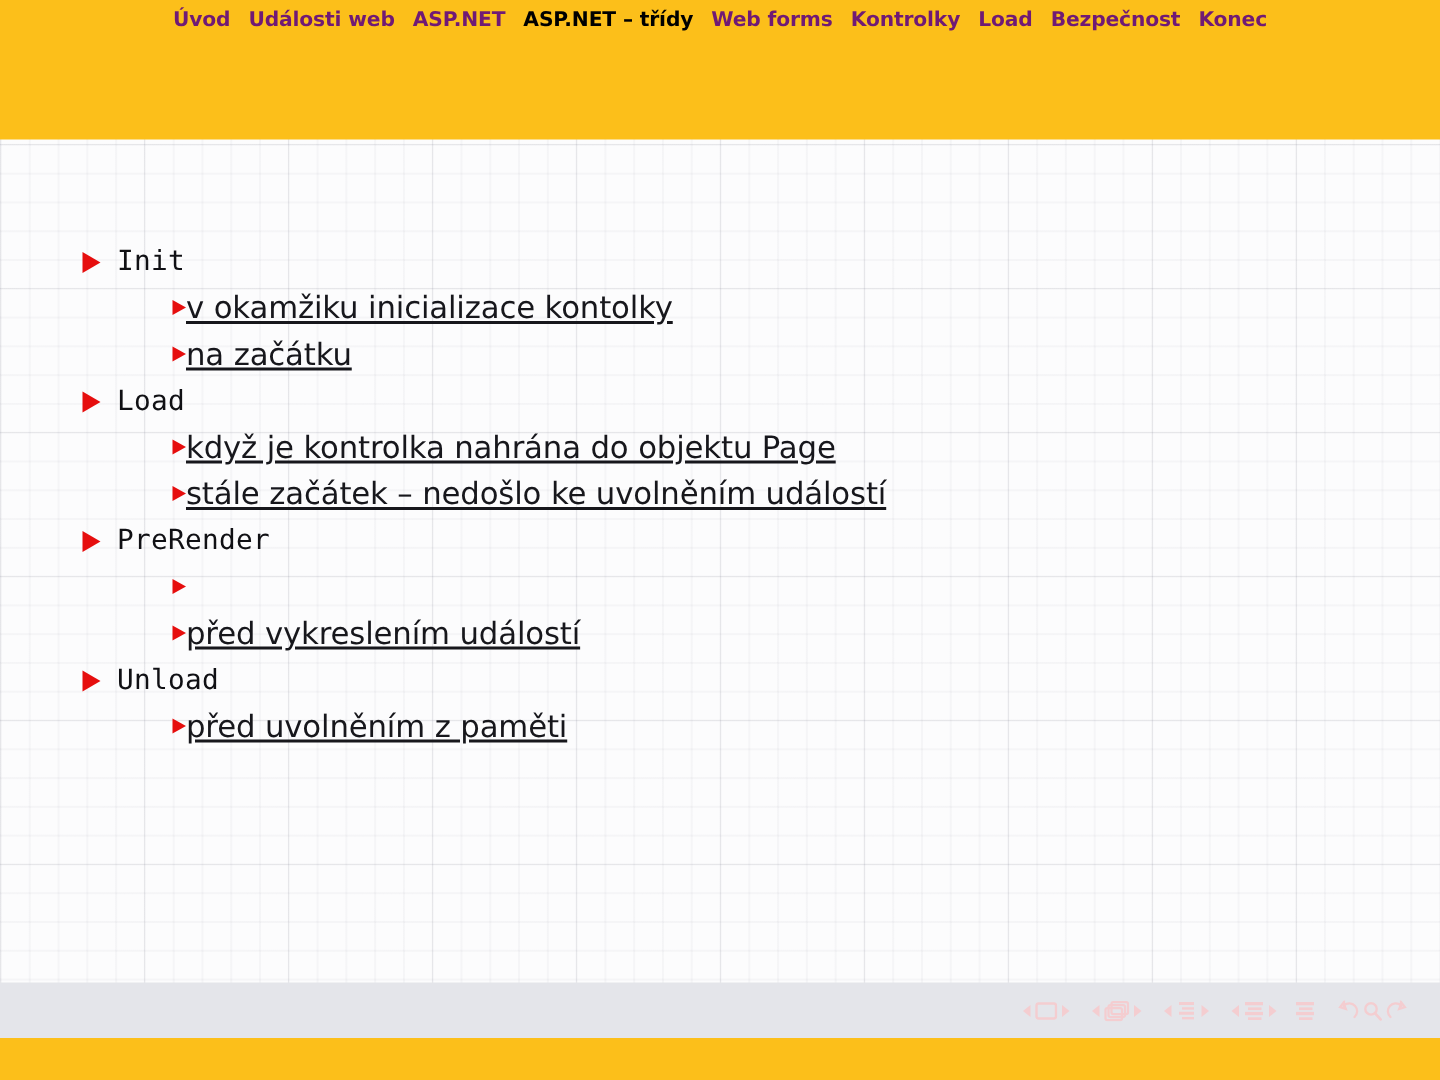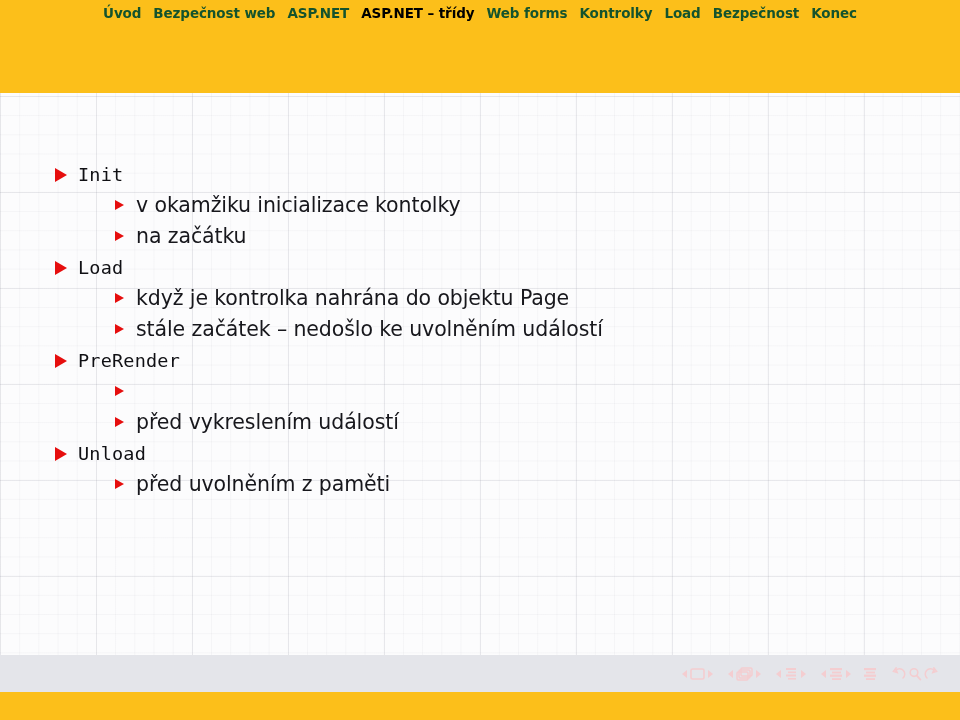--- a/index.html
+++ b/index.html
@@ -34,21 +34,21 @@
     background: #fcbf1a;
     display: flex;
     align-items: center;
     justify-content: center;
     box-sizing: border-box;
     padding: 0 6px;
     z-index: 5;
   }
   .nav-item {
     font-size: 13.5px;
-    color: #14532d;
+    color: #701a75;
     font-weight: bold;
     white-space: nowrap;
     padding: 0 6px;
     letter-spacing: -0.1px;
     line-height: 26px;
   }
   .nav-item.active {
     color: #000000;
   }
 
@@ -98,22 +98,22 @@
 
   .l2 {
     display: flex;
     align-items: center;
     margin-left: 115px;
     height: 31px;
   }
   .l2-label {
     font-size: 20.5px;
     color: #17171c;
-    margin-left: 12px;
     letter-spacing: -0.1px;
+    text-decoration: underline;
   }
 
   
   .tri {
     width: 0; height: 0;
     border-style: solid;
     flex: 0 0 auto;
     display: inline-block;
   }
   .tri-l1 {
@@ -191,21 +191,21 @@
     padding: 0 2px;
   }
 </style>
 </head>
 <body>
 
 <div id="slide">
 
   <div class="navbar">
     <span class="nav-item">Úvod</span>
-    <span class="nav-item">Bezpečnost web</span>
+    <span class="nav-item">Události web</span>
     <span class="nav-item">ASP.NET</span>
     <span class="nav-item active">ASP.NET – třídy</span>
     <span class="nav-item">Web forms</span>
     <span class="nav-item">Kontrolky</span>
     <span class="nav-item">Load</span>
     <span class="nav-item">Bezpečnost</span>
     <span class="nav-item">Konec</span>
   </div>
 
   <div class="titlebar"></div>

